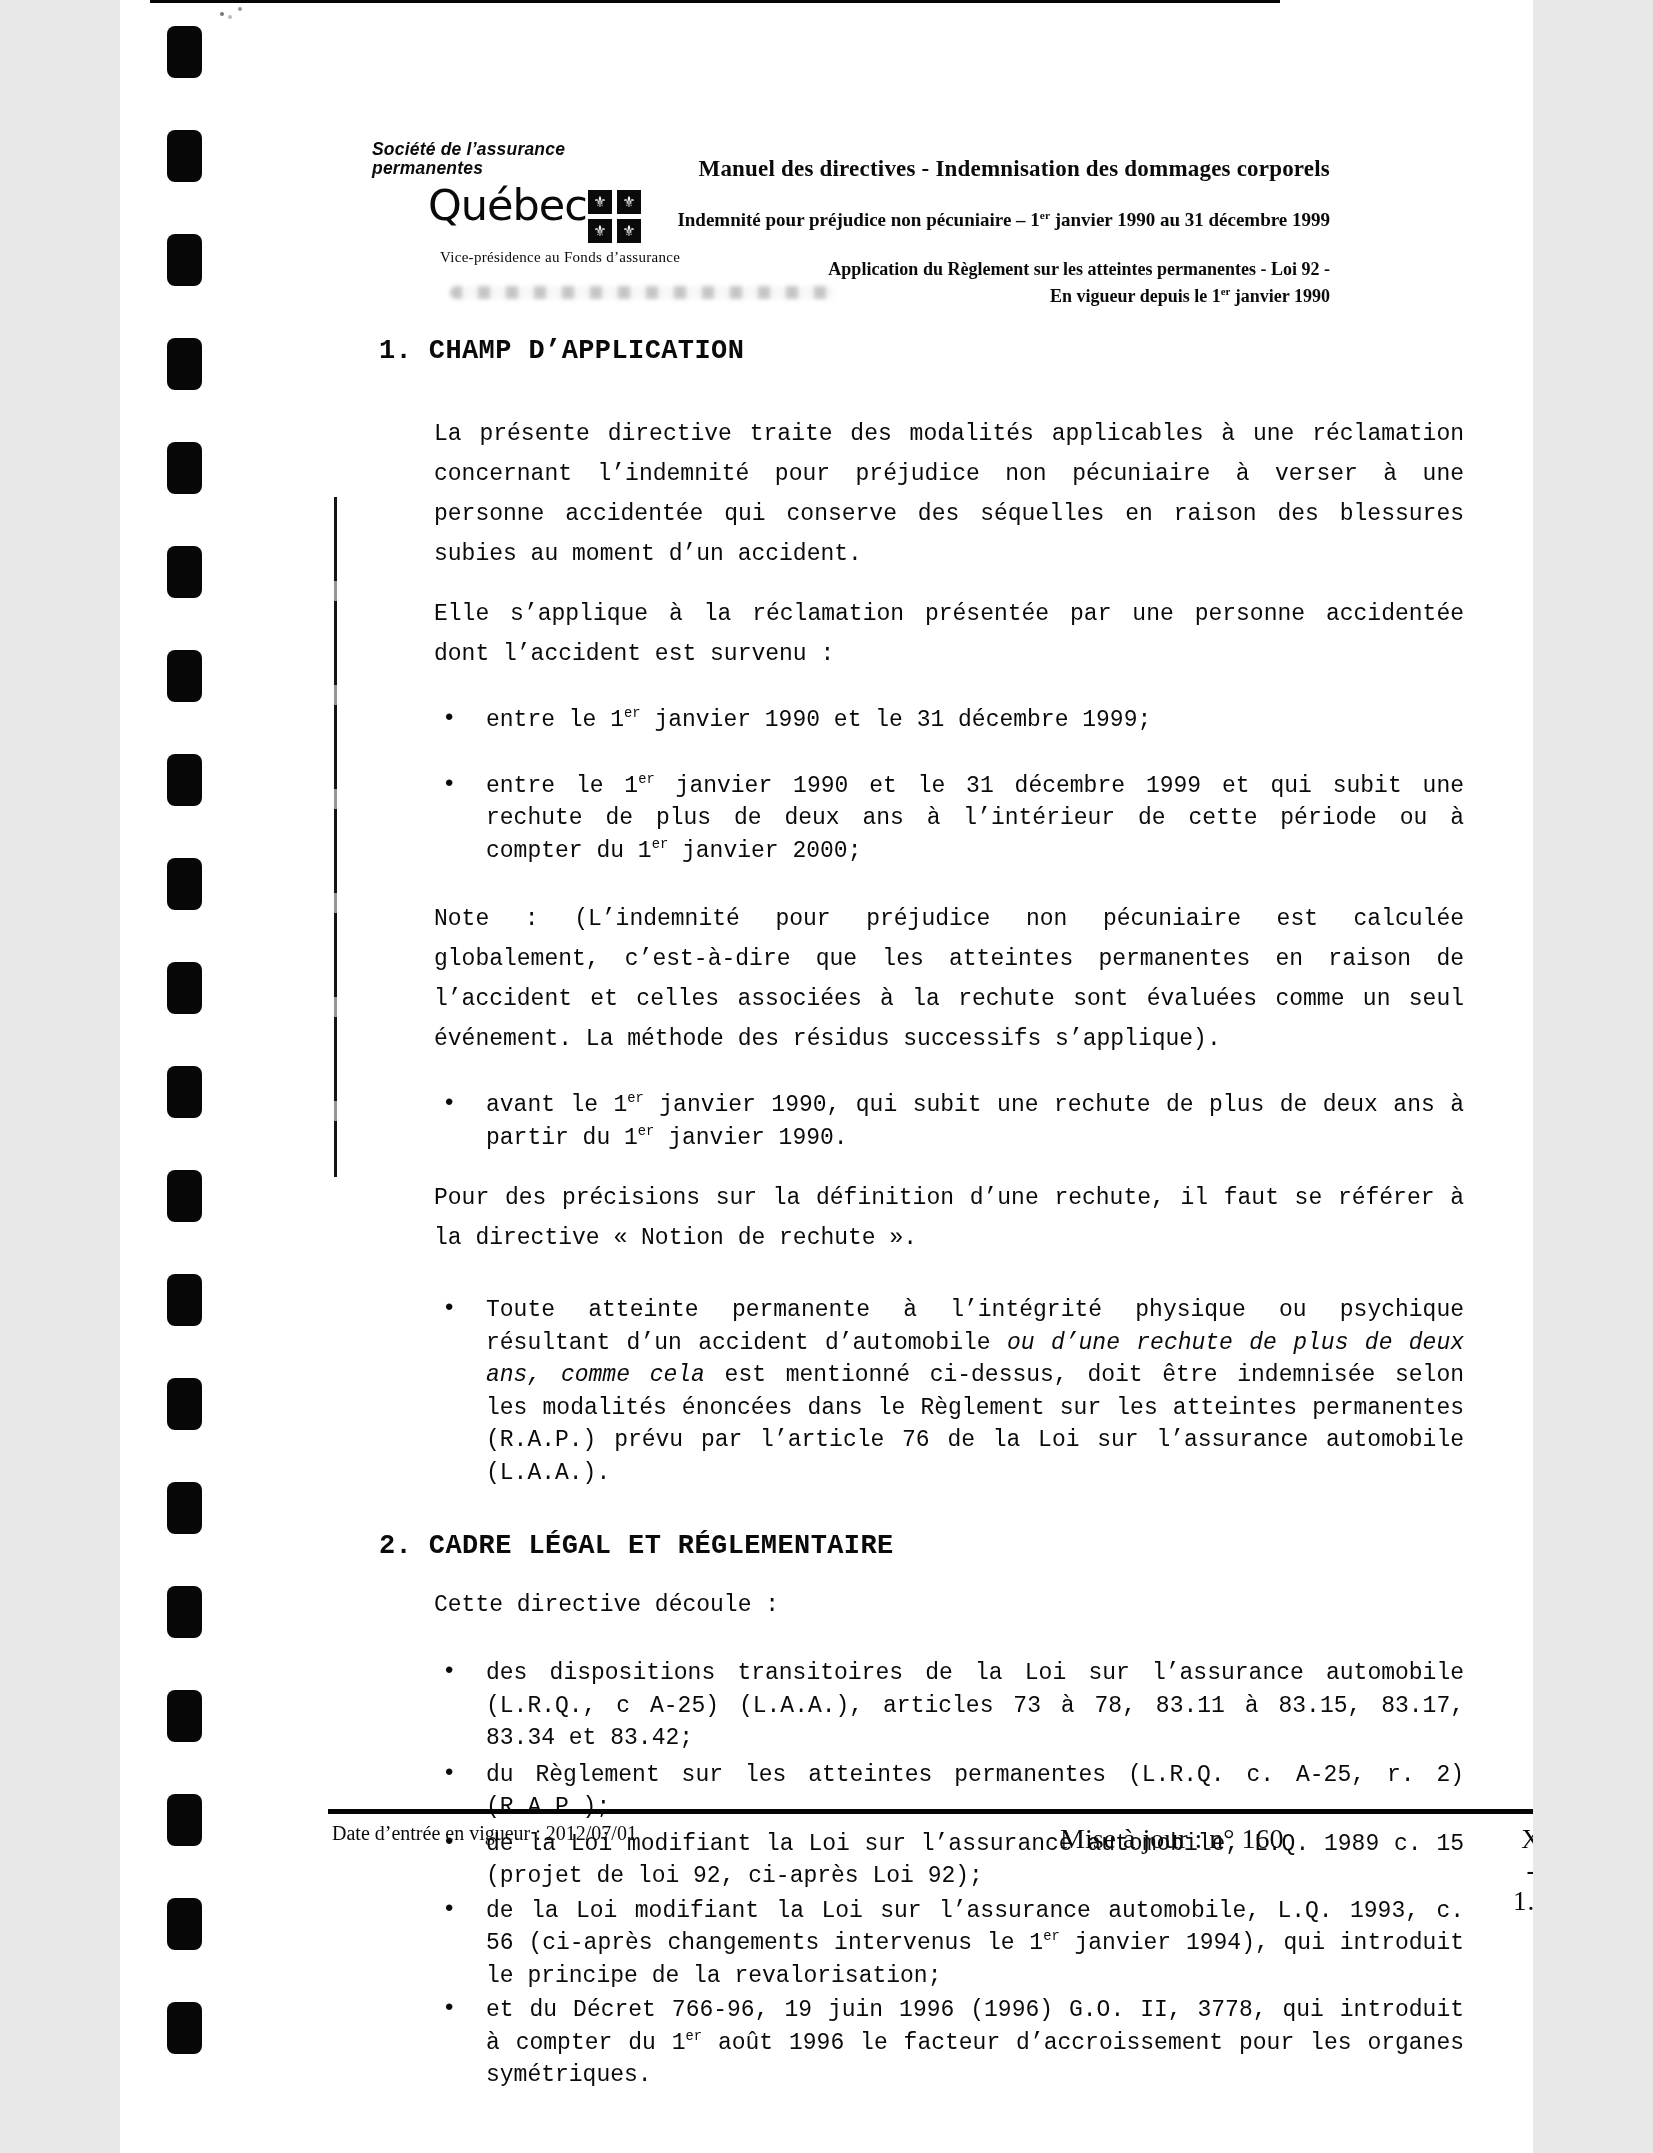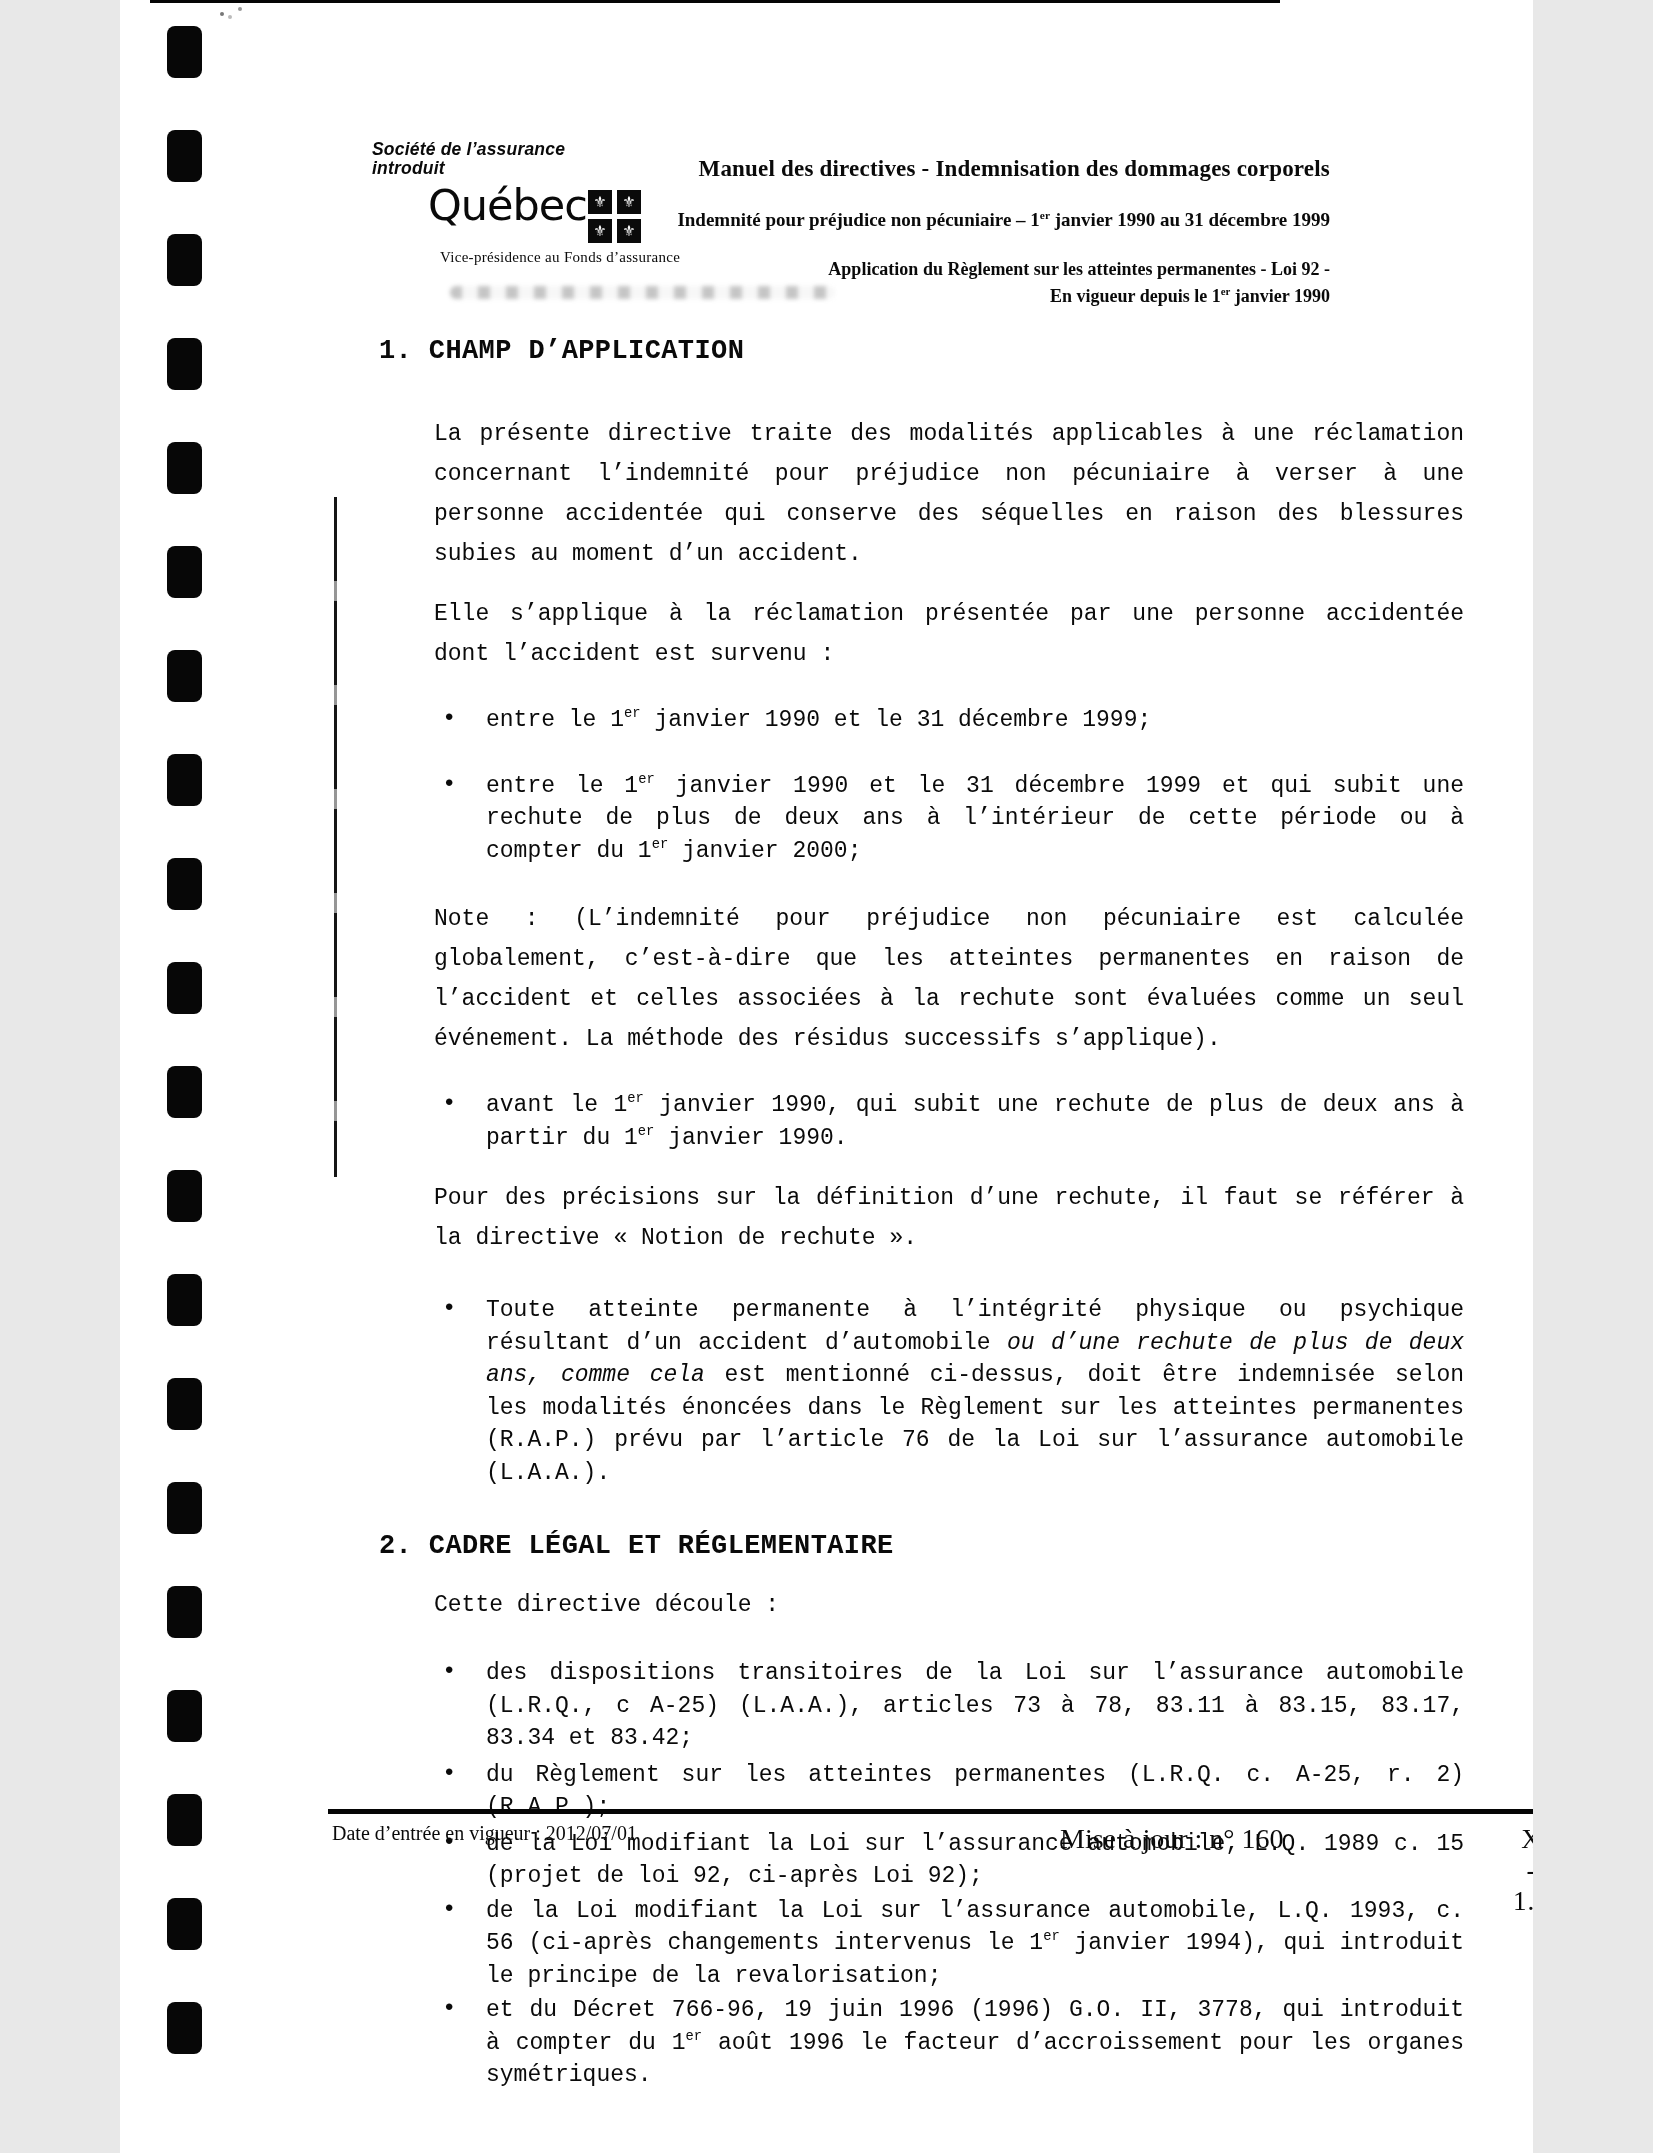--- a/index.html
+++ b/index.html
@@ -94,21 +94,21 @@
       <div class="hole" style="top: 1690px;"></div>
       <div class="hole" style="top: 1794px;"></div>
       <div class="hole" style="top: 1898px;"></div>
       <div class="hole" style="top: 2002px;"></div>
     </div>
   <div class="smudge"></div>
   <div class="revbar"></div>
 
   <div class="logo-org">
     <div>Société de l’assurance</div>
-    <div>introduit</div>
+    <div>permanentes</div>
   </div>
   <div class="logo-wordmark">Québec</div>
   <div class="logo-flag">
     <span class="flag-sq">⚜</span>
     <span class="flag-sq">⚜</span>
     <span class="flag-sq">⚜</span>
     <span class="flag-sq">⚜</span>
   </div>
   <div class="logo-division">Vice-présidence au Fonds d’assurance</div>
 

